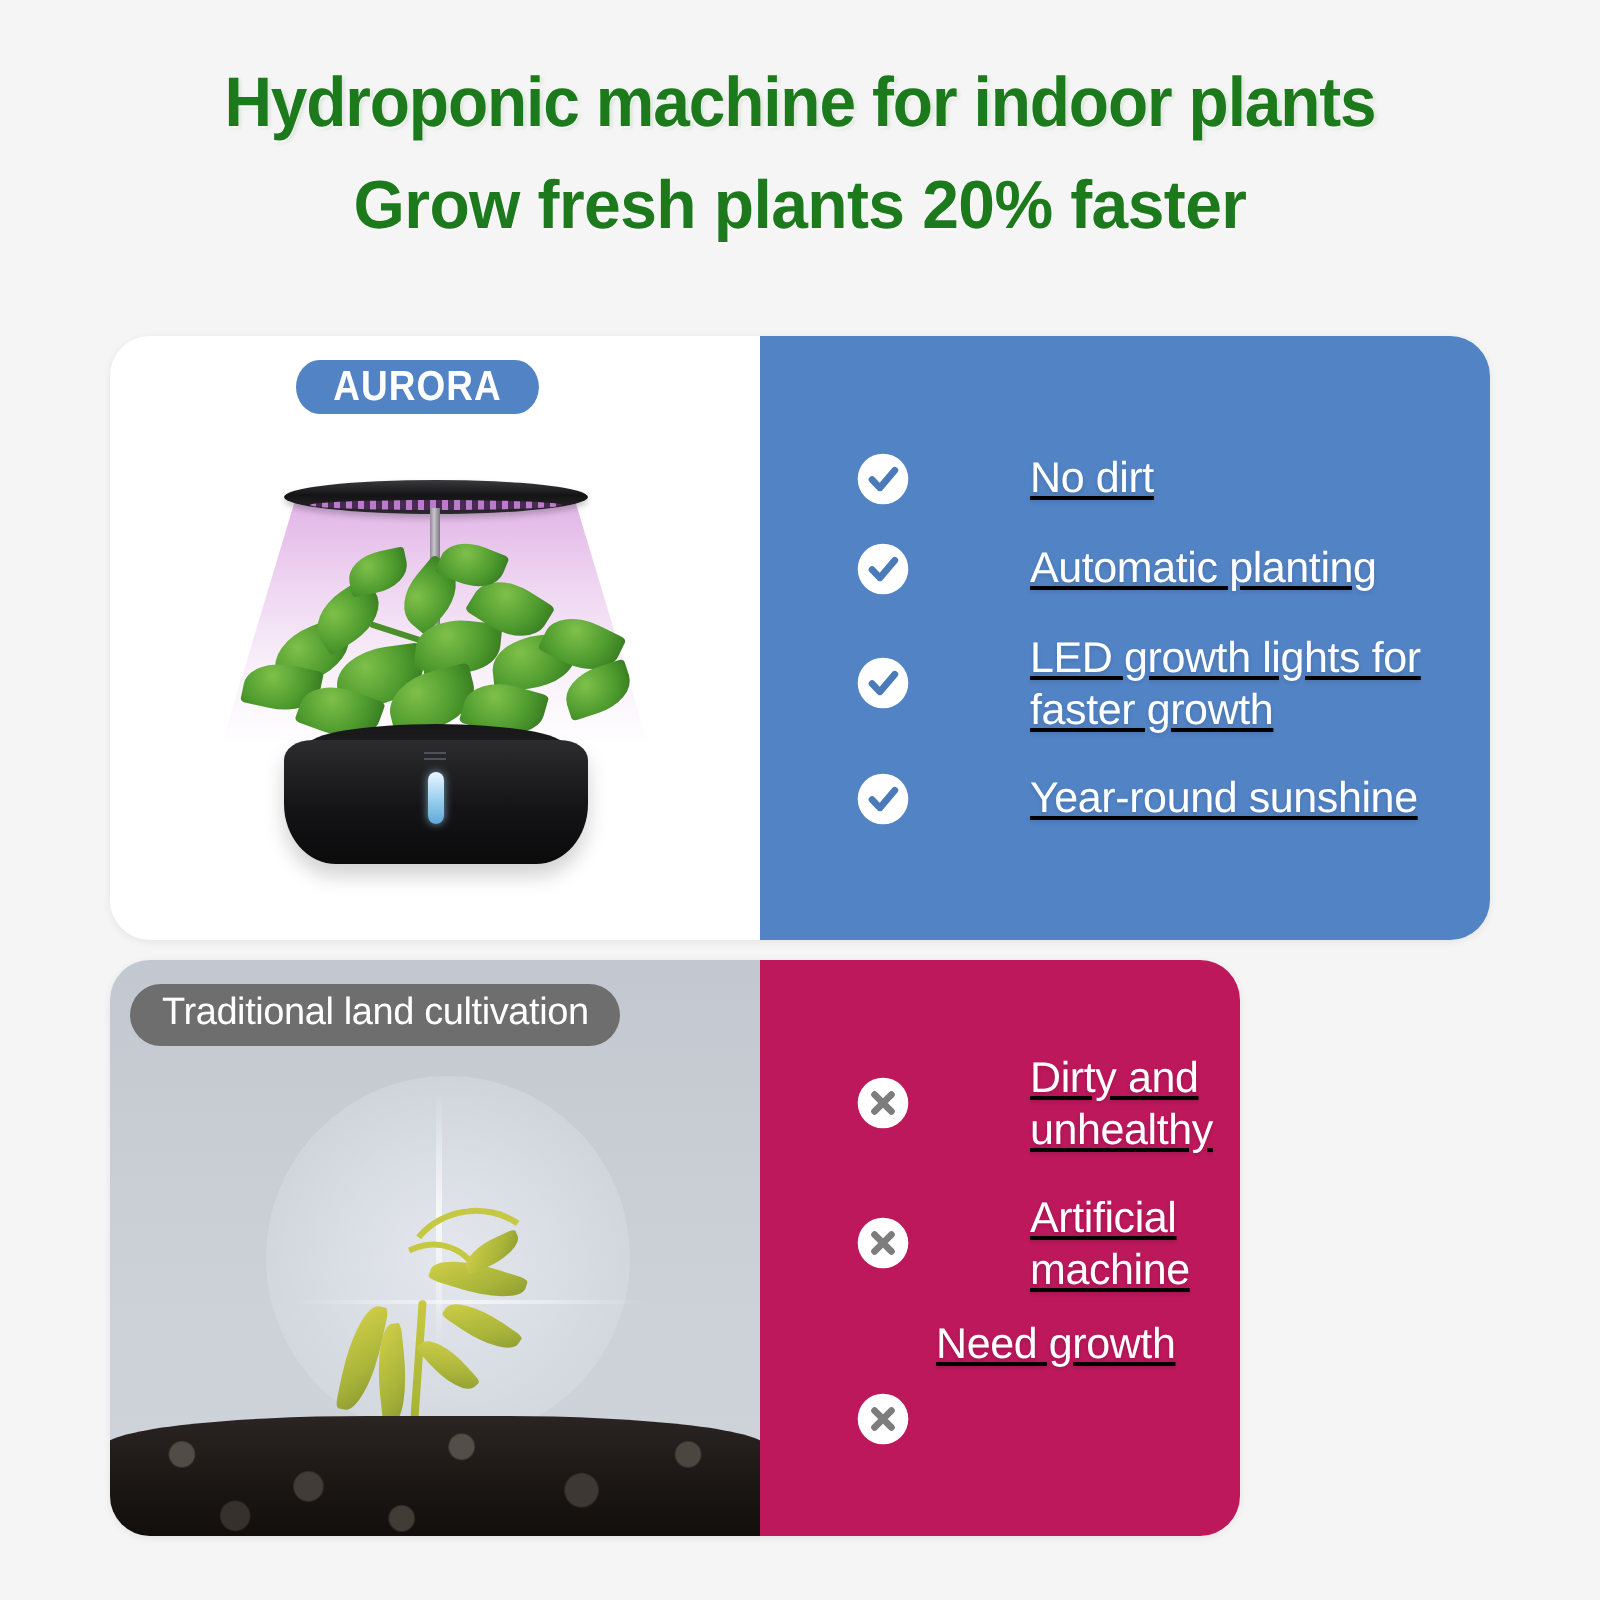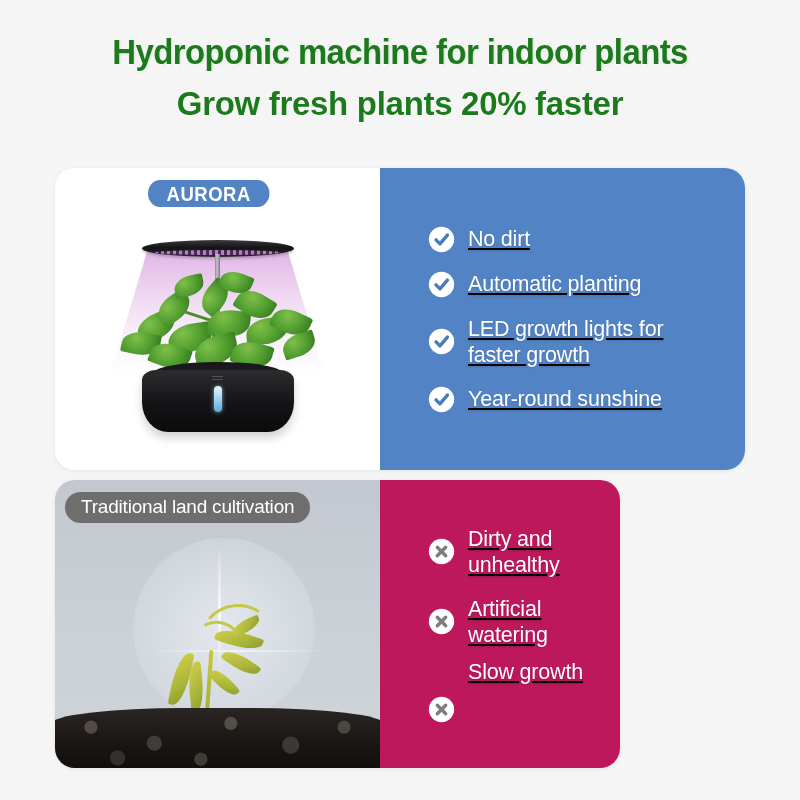--- a/index.html
+++ b/index.html
@@ -84,20 +84,21 @@
     box-sizing: border-box;
   }
   .pane-blue { background: #5283c4; }
   .pane-gray { background: #be185d; }
 
   
   .feat-row {
     display: flex;
     align-items: center;
     margin: 9px 0;
+    gap: 47px;
   }
   .feat-row.sub {
     margin: 2px 0 2px 0;
     padding-left: 40px;
   }
   .feat-icon {
     width: 27px;
     height: 27px;
     flex: none;
     margin-right: 13px;
@@ -453,26 +454,26 @@
         <path d="M11 11 L21 21 M21 11 L11 21" fill="none" stroke="#7d7d7d" stroke-width="4" stroke-linecap="round"></path>
       </svg>
       <span class="feat-text">Dirty and unhealthy</span>
     </div>
 
     <div class="feat-row">
       <svg class="feat-icon" viewBox="0 0 32 32">
         <circle cx="16" cy="16" r="15" fill="#ffffff"></circle>
         <path d="M11 11 L21 21 M21 11 L11 21" fill="none" stroke="#7d7d7d" stroke-width="4" stroke-linecap="round"></path>
       </svg>
-      <span class="feat-text">Artificial watering</span>
+      <span class="feat-text">Artificial machine</span>
     </div>
 
 
     <div class="feat-row sub">
-      <span class="feat-text">Slow growth</span>
+      <span class="feat-text">Need growth</span>
     </div>
 
     <div class="feat-row">
       <svg class="feat-icon" viewBox="0 0 32 32">
         <circle cx="16" cy="16" r="15" fill="#ffffff"></circle>
         <path d="M11 11 L21 21 M21 11 L11 21" fill="none" stroke="#7d7d7d" stroke-width="4" stroke-linecap="round"></path>
       </svg>
     </div>
 
   </div>

